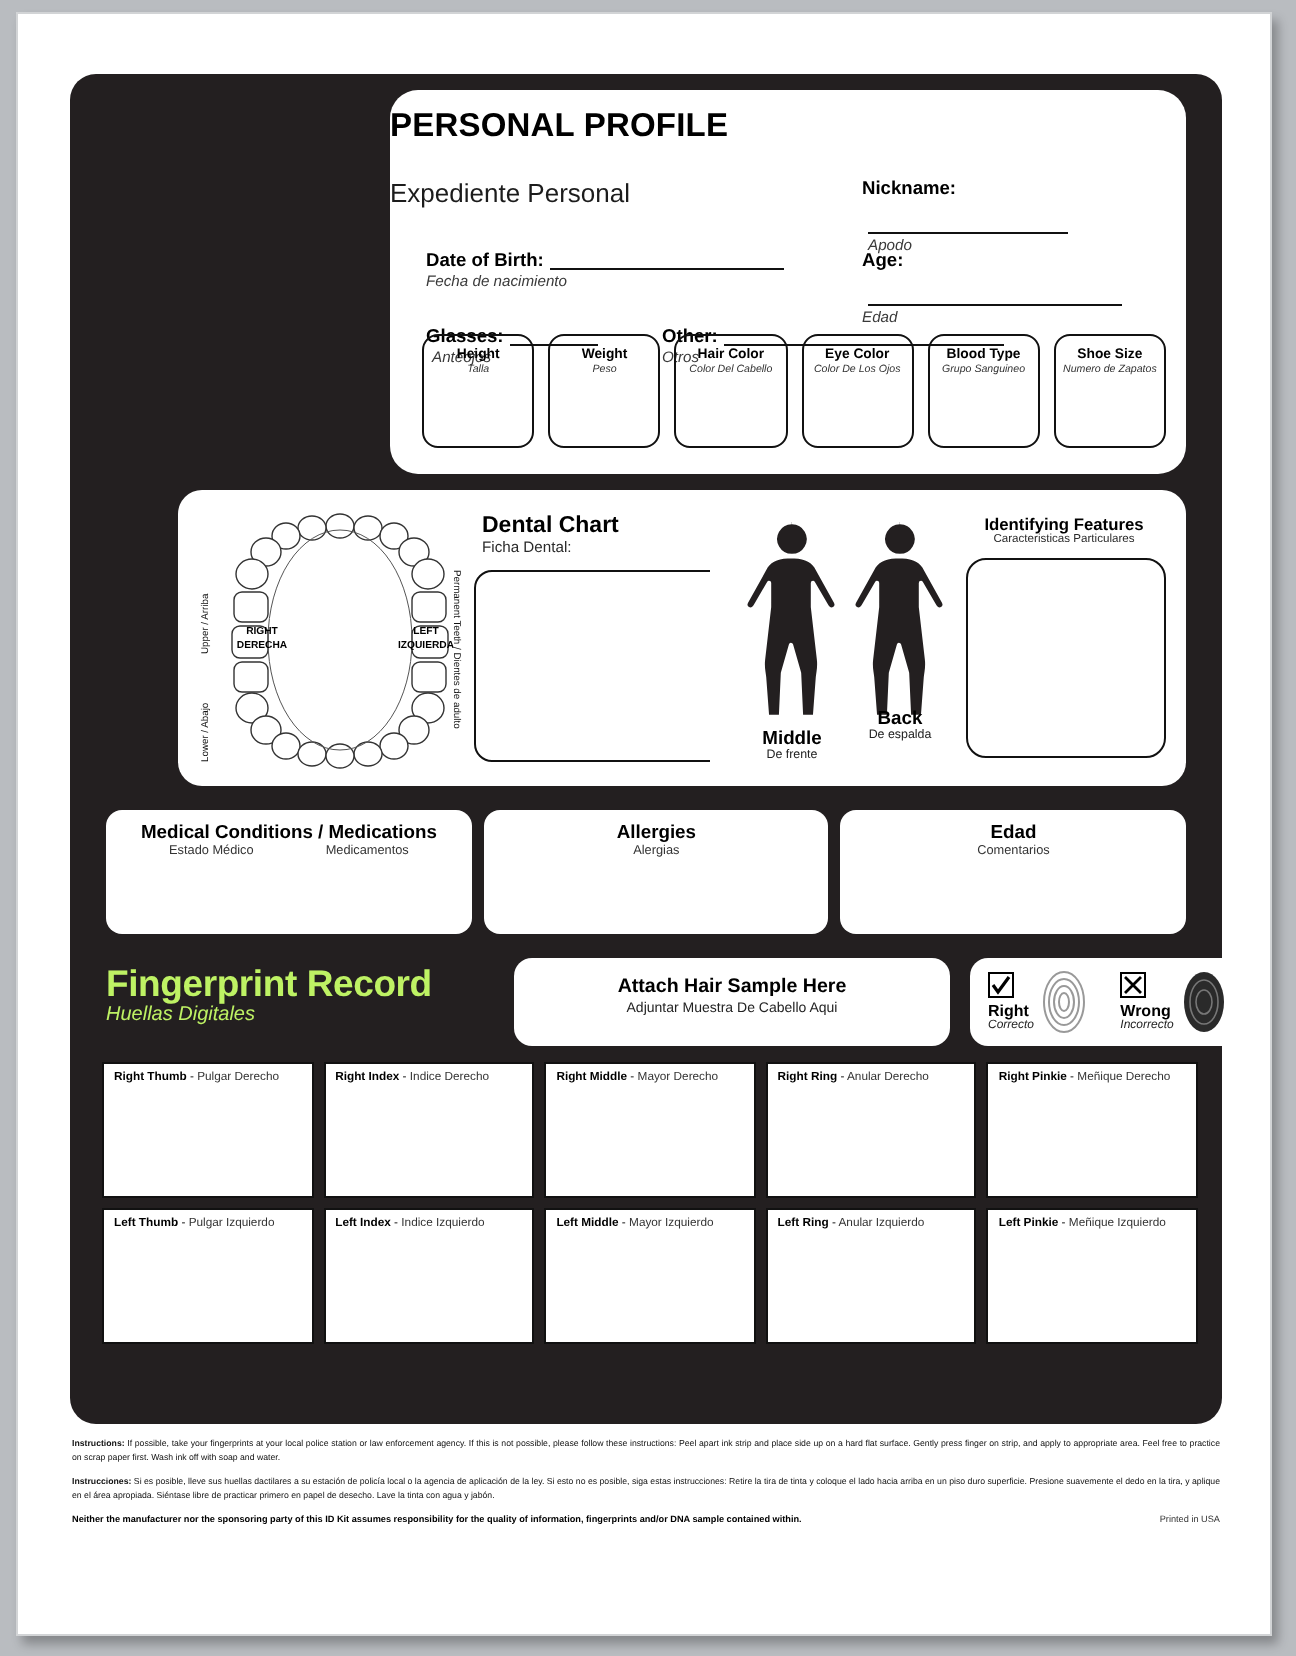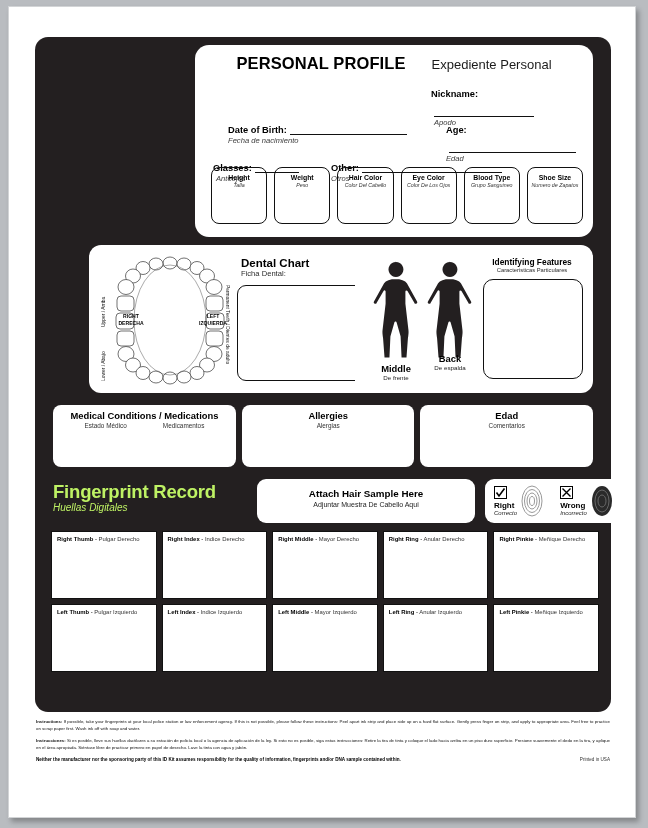--- a/index.html
+++ b/index.html
@@ -36,21 +36,21 @@
   #photo-box { left: 18px; top: 16px; width: 132px; height: 184px; border-radius: 11px; }
   #photo-box .inner {
     position: absolute; left: 0; right: 0; top: 50%;
     transform: translateY(-6px); text-align: center;
   }
   #photo-box .inner .hdr { font-size: 8.2px; }
   #photo-box .inner .sub { font-size: 8px; font-style: normal; color:#333; margin-top:1px; }
 
   
   #profile-card { left: 160px; top: 8px; width: 398px; height: 192px; border-radius: 14px; }
-  .title-row { display: flex; align-items: baseline; justify-content: center; gap: 26px; margin-top: 9px; }
+  .title-row { display: flex; align-items: baseline; justify-content: center; gap: 16px; margin-top: 9px; flex-direction: column; }
   .title-main { font-size: 16.5px; font-weight: bold; letter-spacing: .1px; }
   .title-sp  { font-size: 13px; color: #1c1c1c; }
 
   .fields { position: absolute; left: 18px; top: 36px; right: 14px; }
   .frow { position: relative; height: 30px; }
   .fld { position: absolute; }
   .fld .lab { font-size: 9.3px; font-weight: bold; display: inline-block; vertical-align: bottom; }
   .fld .line { display: inline-block; border-bottom: 1px solid #111; vertical-align: bottom; margin-left: 3px; height: 10px; }
   .fld .es { font-size: 7.6px; font-style: italic; color: #3a3a3a; margin-top: 1px; }
 
@@ -144,21 +144,21 @@
       </div>
 
       <div class="fields">
         <div class="frow">
           <div class="fld" style="left:218px;top:0;">
             <span class="lab">Nickname:</span><span class="line" style="width:100px;"></span>
             <div class="es" style="margin-left:3px;">Apodo</div>
           </div>
         </div>
 
-        <div class="frow" style="margin-top:6px;margin-left:15px;">
+        <div class="frow" style="margin-top:6px;">
           <div class="fld" style="left:0;top:0;">
             <span class="lab">Date of Birth:</span><span class="line" style="width:117px;"></span>
             <div class="es">Fecha de nacimiento</div>
           </div>
           <div class="fld" style="left:218px;top:0;">
             <span class="lab">Age:</span><span class="line" style="width:127px;"></span>
             <div class="es">Edad</div>
           </div>
         </div>
 

